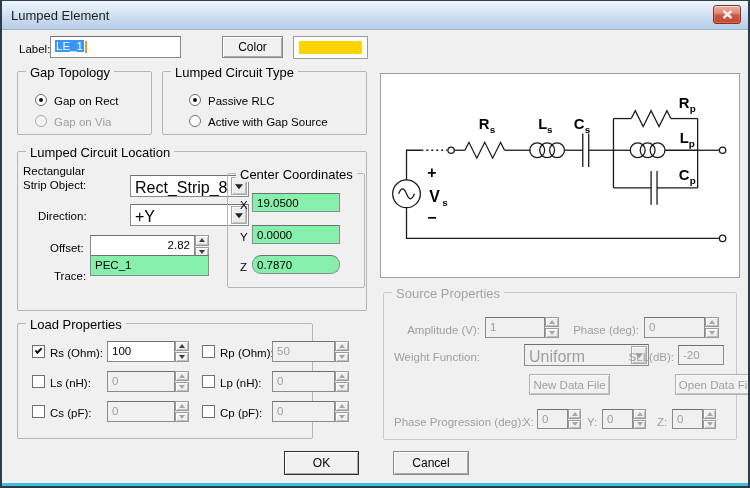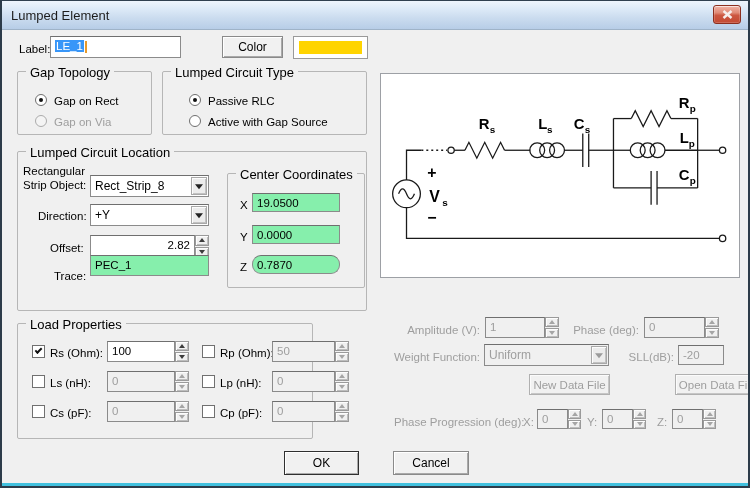--- a/index.html
+++ b/index.html
@@ -65,21 +65,21 @@
   .spin .sb + .sb { margin-top:1px; }
   .sb.up::after, .sb.dn::after { content:""; position:absolute; left:50%; top:50%; transform:translate(-50%,-50%); border-left:3px solid transparent; border-right:3px solid transparent; }
   .sb.up::after { border-bottom:4px solid #3c3c3c; }
   .sb.dn::after { border-top:4px solid #3c3c3c; }
   .spin.dis .sb.up::after { border-bottom-color:#a5a5a5; }
   .spin.dis .sb.dn::after { border-top-color:#a5a5a5; }
 
   
   .combo {
     position:absolute; background:#fff; border:1px solid #8b8b8b; border-top-color:#6f6f6f;
-    font-size:12px; padding:3px 20px 0 4px; white-space:nowrap; overflow:hidden;
+    font-size:16px; padding:3px 20px 0 4px; white-space:nowrap; overflow:hidden;margin-left:40px;
   }
   .combo .cbtn {
     position:absolute; right:1px; top:1px; bottom:1px; width:16px;
     background:#ececec; border:1px solid #a8a8a8;
     box-shadow:inset 1px 1px 0 #fcfcfc, inset -1px -1px 0 #c2c2c2;
   }
   .combo .cbtn::after { content:""; position:absolute; left:50%; top:50%; transform:translate(-50%,-35%); border-left:4px solid transparent; border-right:4px solid transparent; border-top:5px solid #222; }
   .combo.dis { background:#f0f0f0; color:#9e9e9e; }
   .combo.dis .cbtn::after { border-top-color:#9b9b9b; }
 
@@ -305,20 +305,23 @@
         <text x="300" y="34" font-size="15">R</text>
         <text x="311" y="38" font-size="10">p</text>
         <text x="301" y="70" font-size="15">L</text>
         <text x="310" y="74" font-size="10">p</text>
         <text x="300" y="107" font-size="15">C</text>
         <text x="311" y="111" font-size="10">p</text>
       </g>
     </svg>
   </div>
 
+  <div class="grp disg" style="left:381px; top:291px; width:354px; height:148px;">
+    <span class="gtitle">Source Properties</span>
+  </div>
   <div class="lbl dis rt" style="left:400px; top:322px; width:78px;">Amplitude (V):</div>
   <div class="field dis" style="left:483px; top:316px; width:60px; height:21px;"><span>1</span></div>
   <div class="spin dis" style="left:543px; top:316px; width:14px; height:21px;">
       <span class="sb up"></span>
       <span class="sb dn"></span>
     </div>
   <div class="lbl dis rt" style="left:566px; top:322px; width:71px;">Phase (deg):</div>
   <div class="field dis" style="left:642px; top:316px; width:61px; height:21px;"><span>0</span></div>
   <div class="spin dis" style="left:703px; top:316px; width:14px; height:21px;">
       <span class="sb up"></span>

